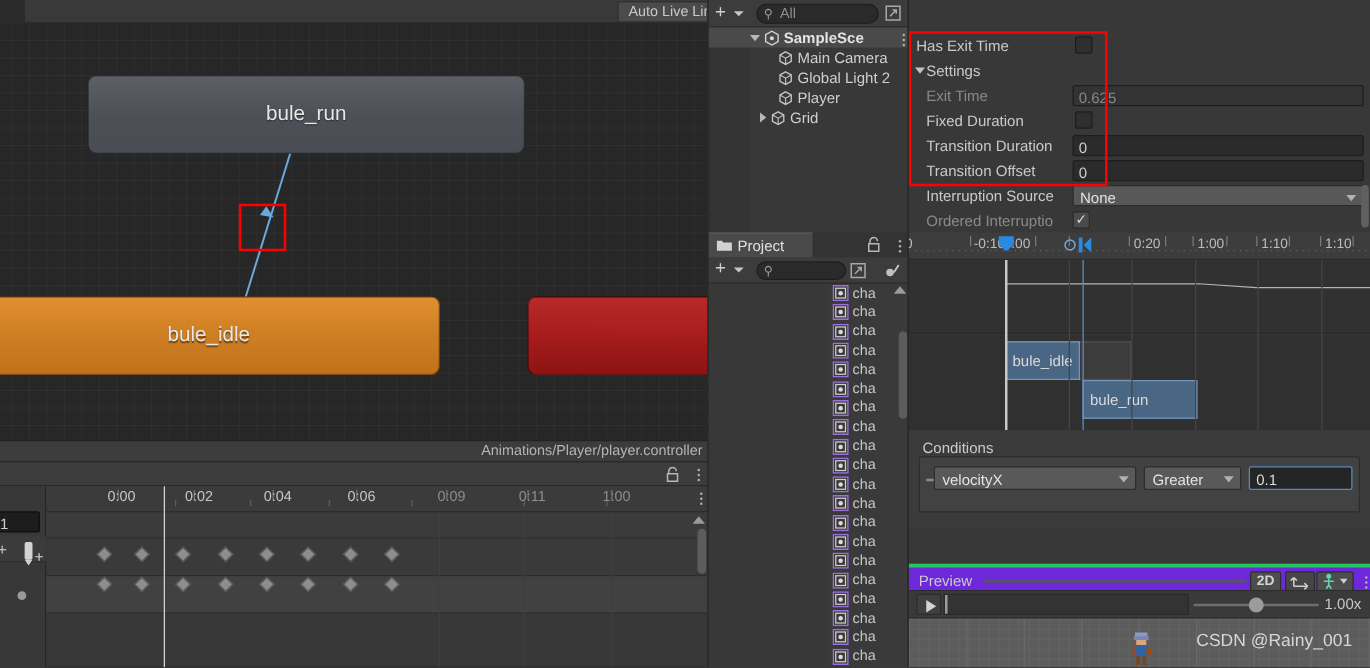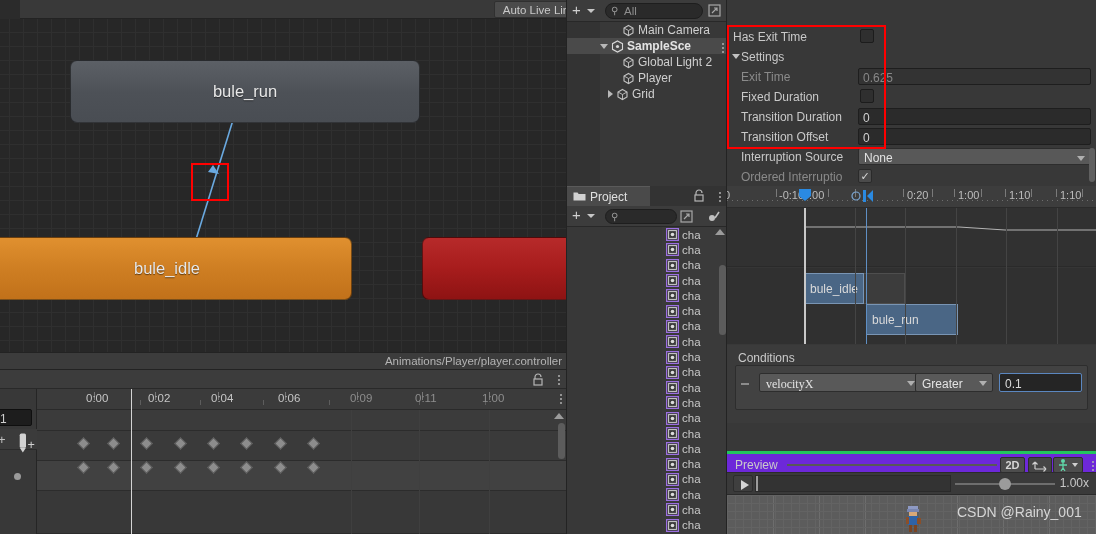--- a/index.html
+++ b/index.html
@@ -445,39 +445,39 @@
         <span class="search-glyph">⚲</span>
         <span class="search-ph">All</span>
       </div>
       <svg class="hier-expand-icon" viewBox="0 0 15 15">
         <rect x="2" y="2" width="11" height="11" fill="none" stroke="#a8a8a8" stroke-width="1.2"></rect>
         <path d="M5 10L10 5M7 5h3v3" fill="none" stroke="#a8a8a8" stroke-width="1.2"></path>
       </svg>
     </div>
     <div class="hier-indent-left"></div>
     <div class="hier-list" style="background:transparent;">
-      <div class="hier-row" style="padding-left:52px">
-        <svg class="go-icon" viewBox="0 0 13 13">
-          <path d="M6.5 1.5L11 4v5L6.5 11.5 2 9V4z" fill="none" stroke="#c4c4c4" stroke-width="1.1"></path>
-          <path d="M2 4l4.5 2.5L11 4M6.5 6.5v5" fill="none" stroke="#c4c4c4" stroke-width="0.9"></path>
-        </svg>
-        <span>Main Camera</span>
-      </div>
       <div class="hier-row scene" style="padding-left:33px">
         <span class="tri open"></span>
         <svg class="go-icon" viewBox="0 0 13 13">
           <path d="M6.5 1L11.5 3.7v5.6L6.5 12 1.5 9.3V3.7z" fill="none" stroke="#d8d8d8" stroke-width="1.1"></path>
           <circle cx="6.5" cy="6.5" r="1.6" fill="#d8d8d8"></circle>
         </svg>
         <span>SampleSce</span>
         <span class="kebab kebab-abs">
             <i></i>
             <i></i>
             <i></i>
           </span>
+      </div>
+      <div class="hier-row" style="padding-left:52px">
+        <svg class="go-icon" viewBox="0 0 13 13">
+          <path d="M6.5 1.5L11 4v5L6.5 11.5 2 9V4z" fill="none" stroke="#c4c4c4" stroke-width="1.1"></path>
+          <path d="M2 4l4.5 2.5L11 4M6.5 6.5v5" fill="none" stroke="#c4c4c4" stroke-width="0.9"></path>
+        </svg>
+        <span>Main Camera</span>
       </div>
       <div class="hier-row" style="padding-left:52px">
         <svg class="go-icon" viewBox="0 0 13 13">
           <path d="M6.5 1.5L11 4v5L6.5 11.5 2 9V4z" fill="none" stroke="#c4c4c4" stroke-width="1.1"></path>
           <path d="M2 4l4.5 2.5L11 4M6.5 6.5v5" fill="none" stroke="#c4c4c4" stroke-width="0.9"></path>
         </svg>
         <span>Global Light 2</span>
       </div>
       <div class="hier-row" style="padding-left:52px">
         <svg class="go-icon" viewBox="0 0 13 13">
@@ -798,21 +798,21 @@
       <div class="tt-vline" style="left:330px"></div>
       <div class="tt-playhead-white"></div>
       <div class="tt-playhead-blue"></div>
     </div>
 
     <div class="cond-area">
       <div class="cond-title">Conditions</div>
       <div class="cond-box">
         <div class="cond-handle"></div>
       </div>
-      <div class="cond-dropdown" style="left:32px; top:28px; width:162px;font-family:Liberation Serif, serif;">
+      <div class="cond-dropdown" style="left:20px; top:28px; width:162px;">
         <span>velocityX</span>
         <span class="dd-arrow tri-dnsmall"></span>
       </div>
       <div class="cond-dropdown" style="left:188px; top:28px; width:78px;">
         <span>Greater</span>
         <span class="dd-arrow tri-dnsmall"></span>
       </div>
       <div class="cond-value">0.1</div>
 
     </div>

